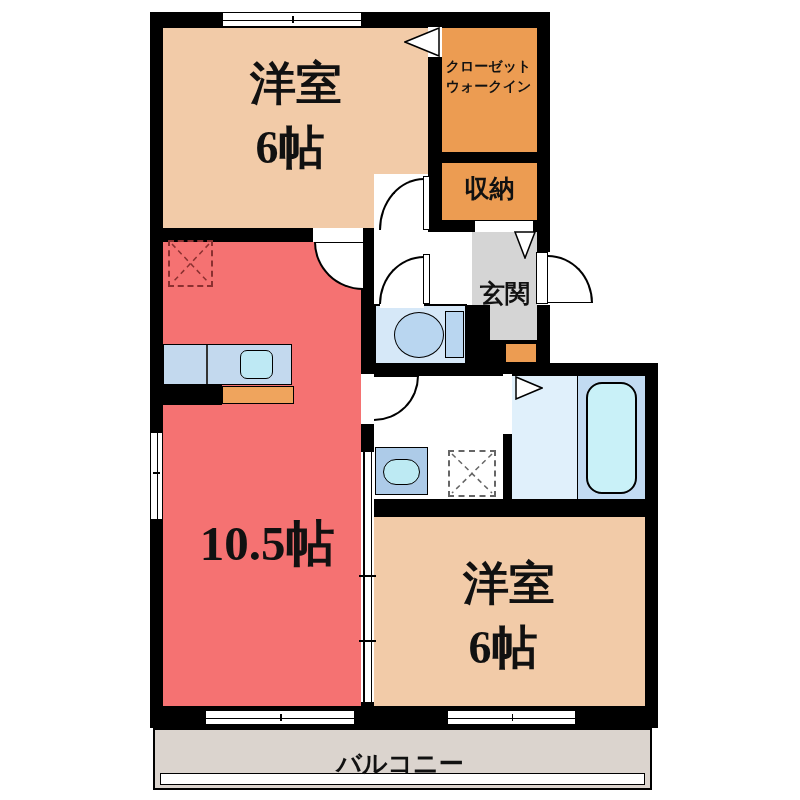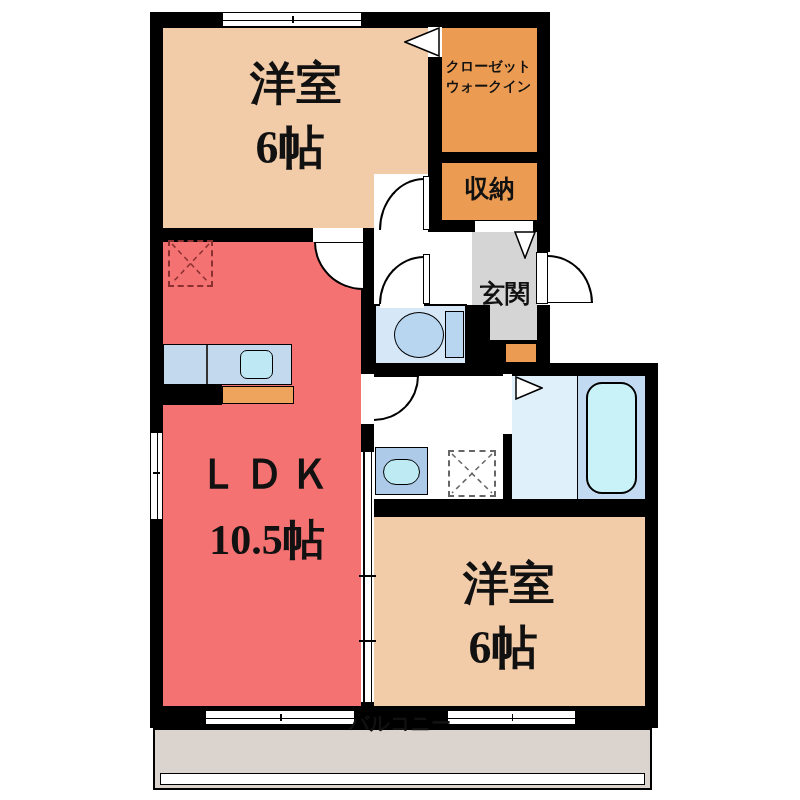--- a/index.html
+++ b/index.html
@@ -162,21 +162,20 @@
   <div class="lbl" style="left:166px;top:60px;width:260px;font-size:46px;">洋室</div>
   <div class="lbl" style="left:160px;top:124px;width:260px;font-size:46px;">6帖</div>
 
   <div class="lbl" style="left:440px;top:60px;width:97px;font-size:14px;">クローゼット</div>
   <div class="lbl" style="left:440px;top:80px;width:97px;font-size:14px;">ウォークイン</div>
 
   <div class="lbl" style="left:442px;top:176px;width:95px;font-size:25px;">収納</div>
 
   <div class="lbl" style="left:470px;top:269px;width:70px;font-size:25px;margin-top:12px;">玄関</div>
 
-  <div class="lbl" style="left:167px;top:452px;width:200px;font-size:42px;letter-spacing:4px;">ＬＤＫ</div>
-  <div class="lbl" style="left:167px;top:518px;width:200px;font-size:42px;">10.5帖</div>
+  <div class="lbl" style="left:167px;top:518px;width:200px;font-size:49px;">10.5帖</div>
 
   <div class="lbl" style="left:384px;top:560px;width:250px;font-size:46px;">洋室</div>
   <div class="lbl" style="left:378px;top:624px;width:250px;font-size:46px;">6帖</div>
 
-  <div class="lbl" style="left:255px;top:713px;width:290px;font-size:20px;">バルコニー</div>
+  <div class="lbl" style="left:255px;top:751px;width:290px;font-size:25px;">バルコニー</div>
 
 </div>
 
 </body></html>

